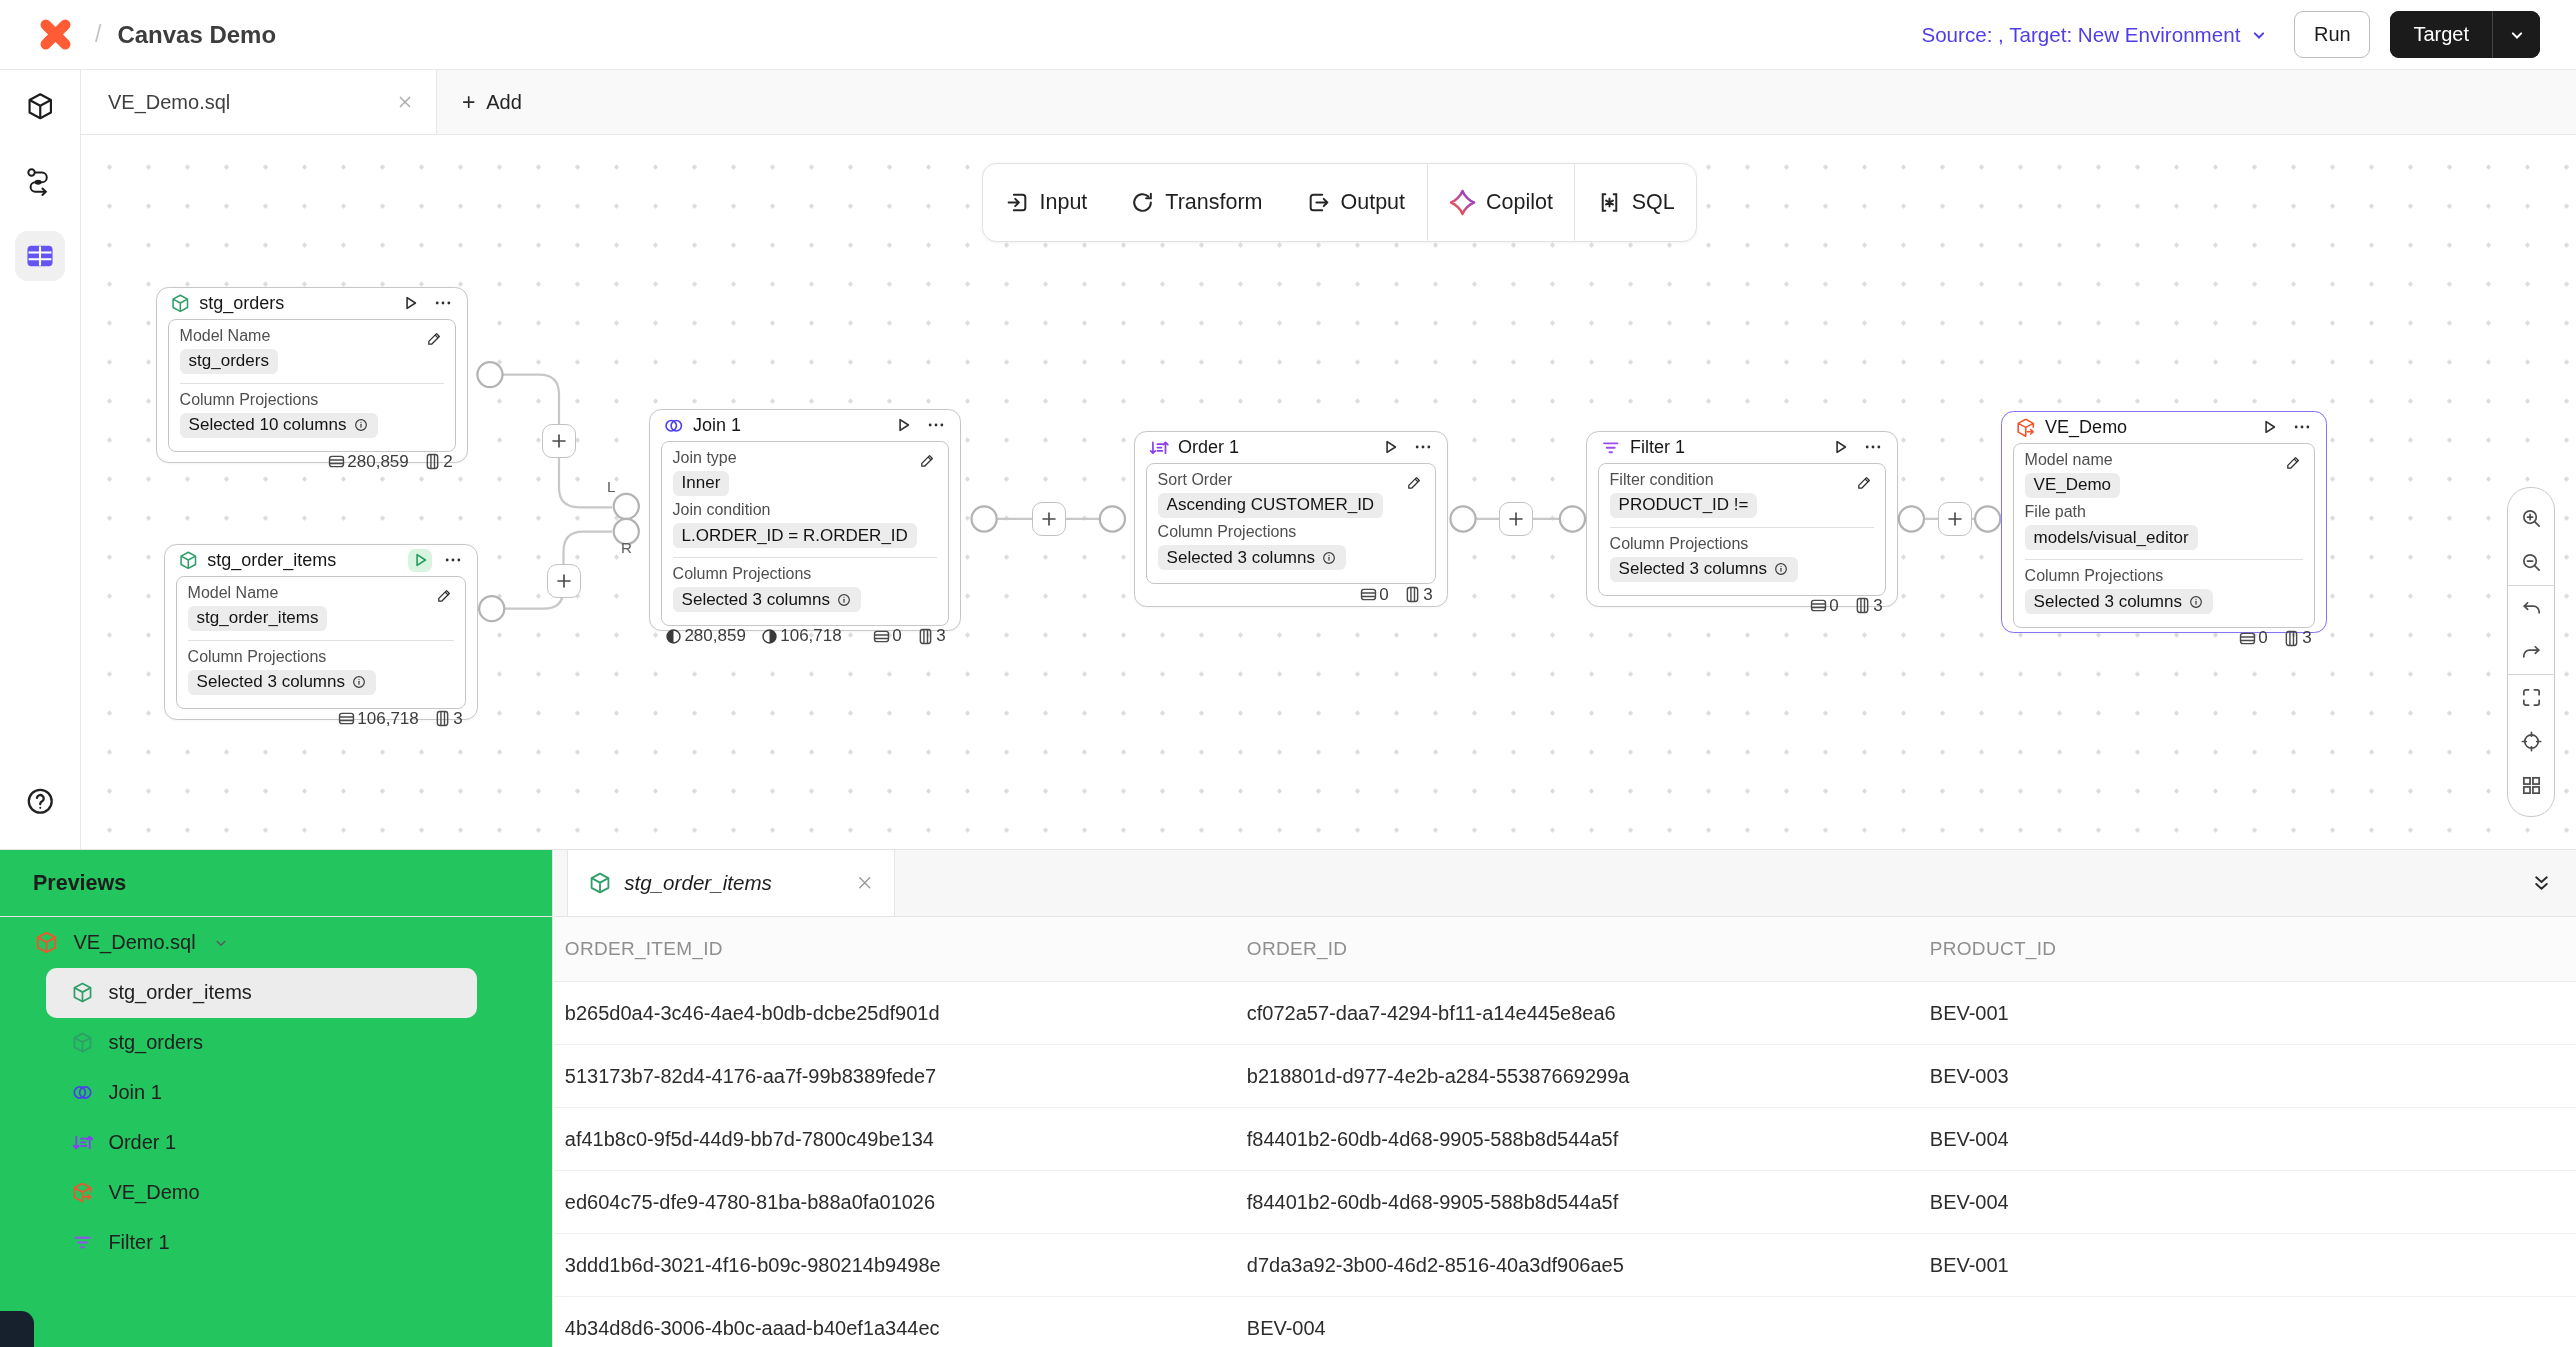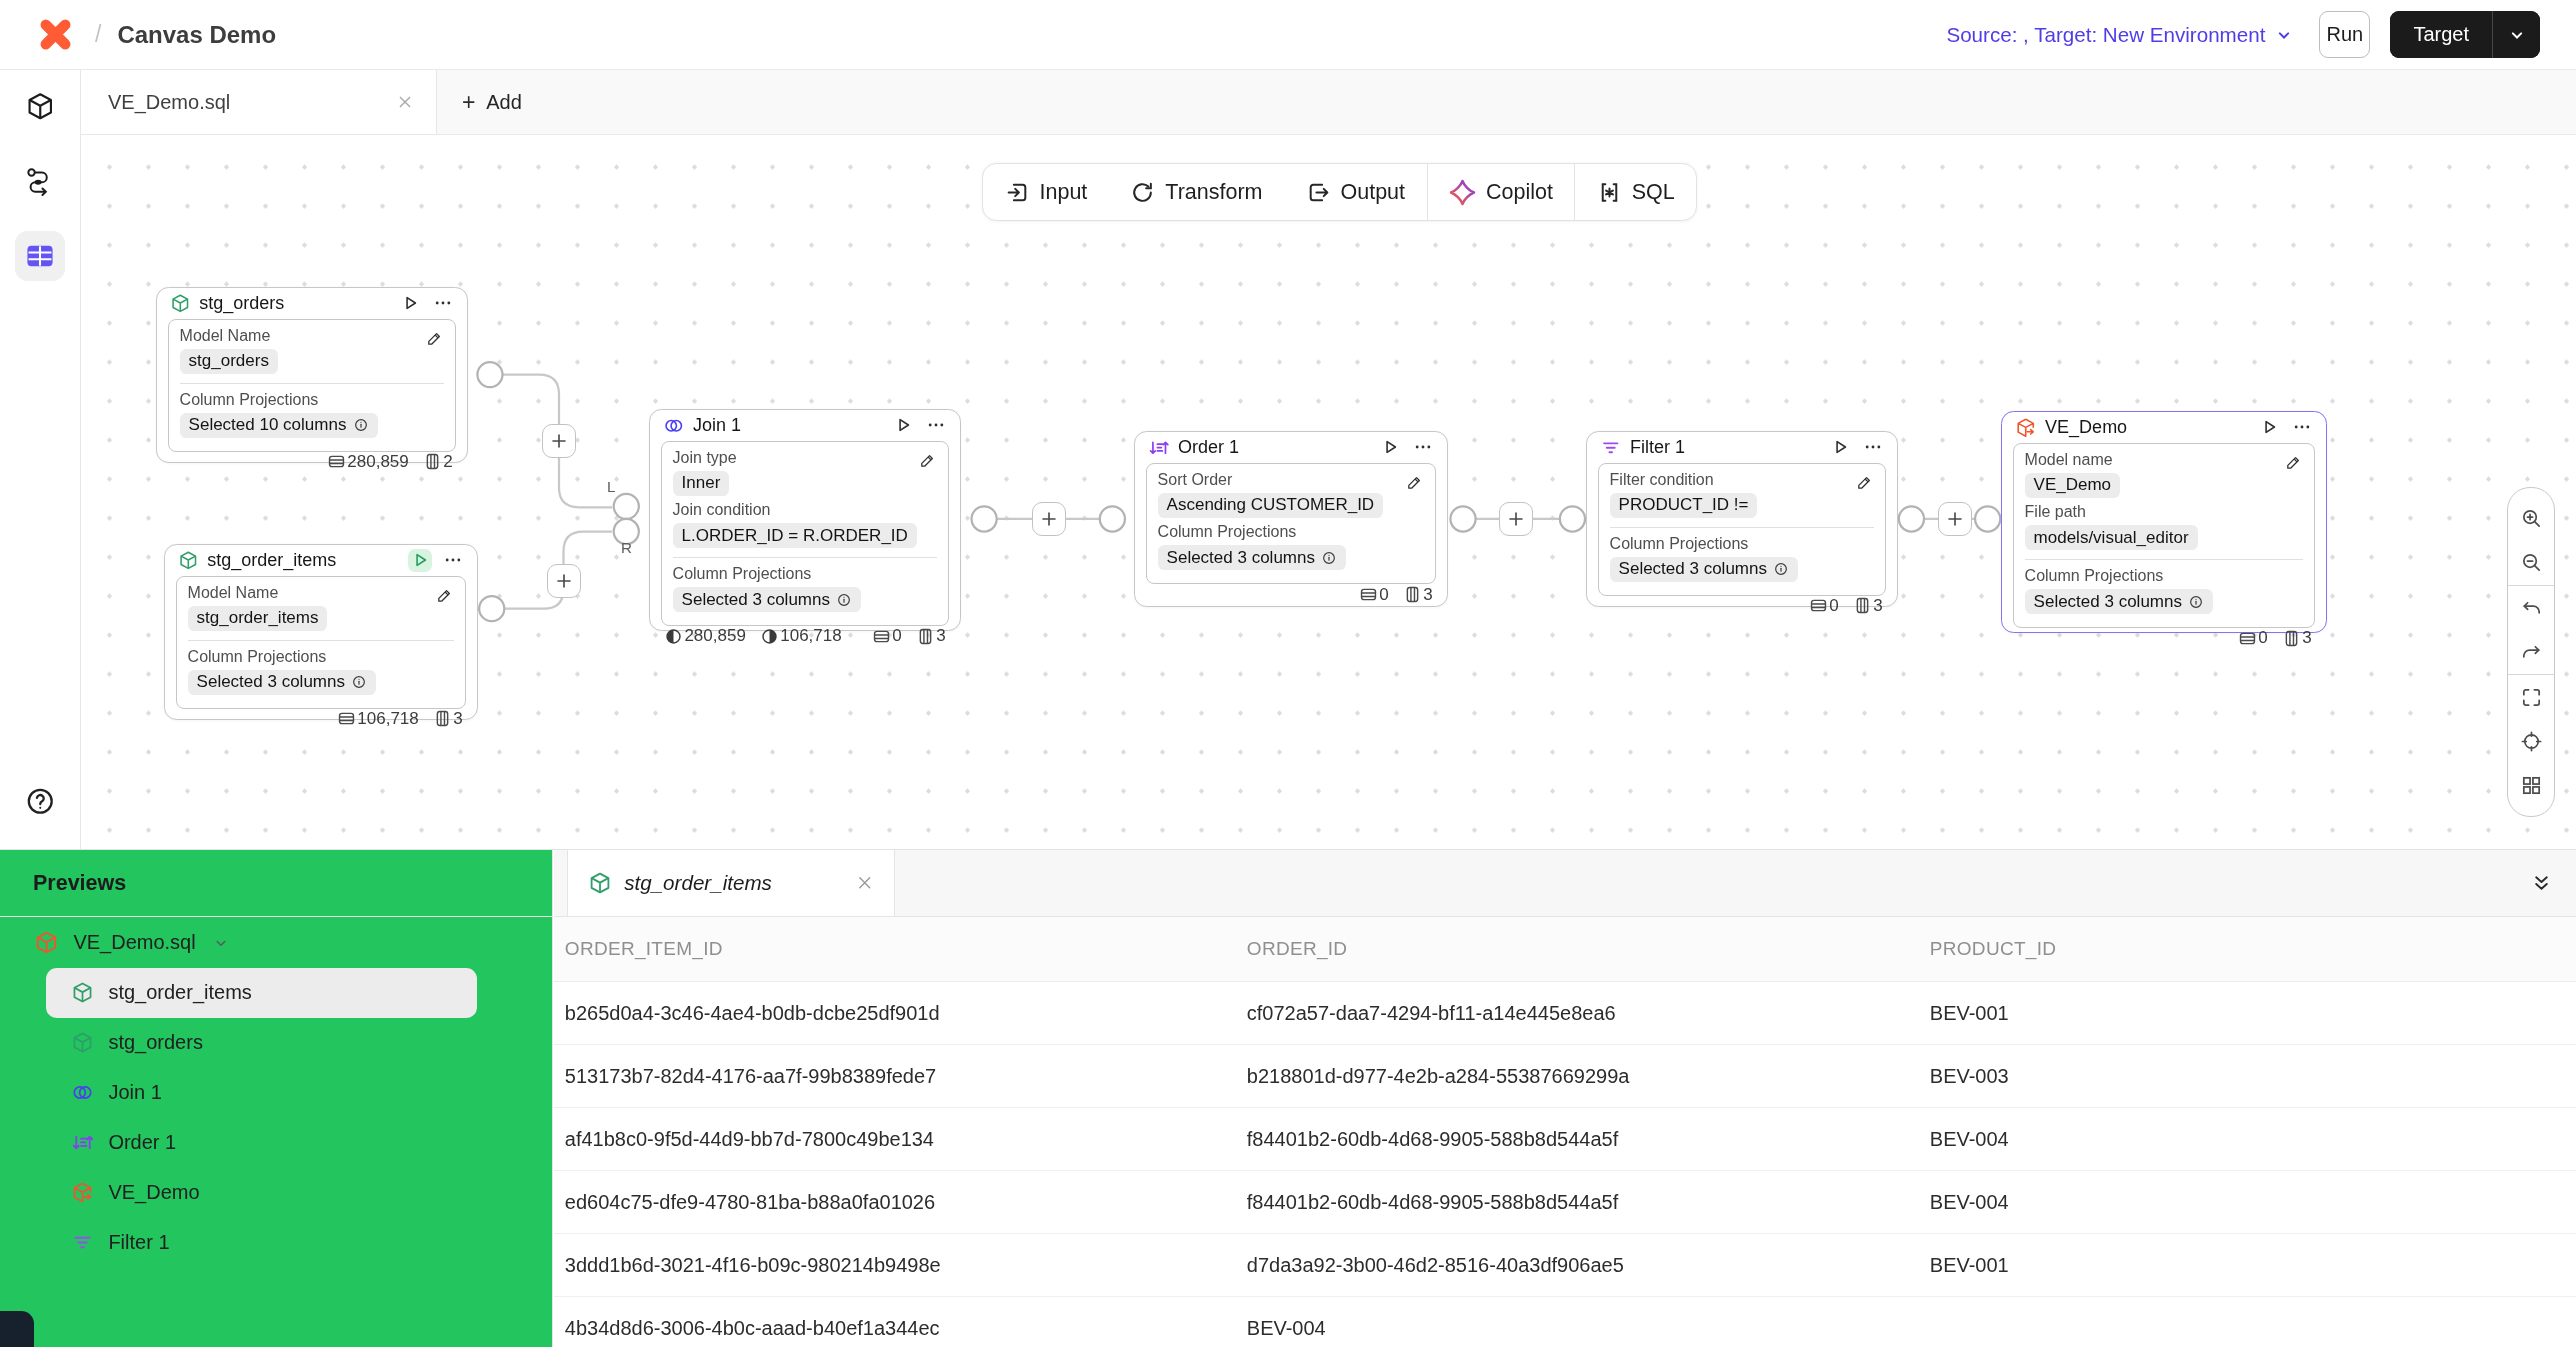--- a/index.html
+++ b/index.html
@@ -6,21 +6,21 @@
   html,body { width:2576px; height:1347px; background:#fff; font-family:"Liberation Sans",sans-serif; overflow:hidden; }
   .app { position:relative; width:2576px; height:1347px; background:#fff; color:#1a1a1a; }
 
   
   .topbar { position:absolute; left:0; top:0; width:2576px; height:70px; background:#fff;
             border-bottom:0.9px solid #e8e8e8; display:flex; align-items:center; padding:0 36px; }
   .topbar .crumb-sep { color:#c3c3c3; font-size:23px; margin:0 16px 0 20px; }
   .topbar .title { font-size:24px; font-weight:700; color:#3d3d3d; }
   .topbar .spacer { flex:1; }
   .env-select { display:flex; align-items:center; gap:9px; color:#4f3de8; font-size:20.6px; cursor:pointer; margin-right:25px; }
-  .btn-run { width:51px; height:47px; border:1.3px solid #bdbdbd; border-radius:9px; background:#fff;
+  .btn-run { width:76px; height:47px; border:1.3px solid #bdbdbd; border-radius:9px; background:#fff;
              font-size:20px; color:#1d1d1d; font-family:inherit; cursor:pointer; margin-right:20px; }
   .btn-commit-group { display:flex; height:47px; background:#1b1b1b; border-radius:9px; overflow:hidden; }
   .btn-commit { border:none; background:#1b1b1b; color:#fff; font-size:20px; font-family:inherit; padding:0 23px; cursor:pointer; }
   .btn-commit-caret { width:48px; border:none; border-left:0.9px solid #454545; background:#1b1b1b; color:#fff;
                       display:flex; align-items:center; justify-content:center; cursor:pointer; }
 
   
   .tabbar { position:absolute; left:81px; top:70px; width:2495px; height:65px; background:#f9f9f9;
             border-bottom:0.9px solid #e8e8e8; display:flex; align-items:stretch; }
   .tab { width:356px; background:#fff; border-right:0.9px solid #e7e7e7; display:flex; align-items:center;
@@ -45,21 +45,21 @@
             background-image:radial-gradient(circle,#dcdcdc 2px,transparent 2.3px);
             background-size:39px 39px; background-position:9px 12.6px; overflow:hidden; }
   .edges { position:absolute; left:0; top:0; pointer-events:none; }
   .edges path.wire { stroke:#c8c8c8; stroke-width:2.5; fill:none; }
   .edges circle.port { fill:#fff; stroke:#b3b3b3; stroke-width:2.5; pointer-events:auto; cursor:crosshair; }
   .plus-btn { position:absolute; width:34px; height:34px; border:1.8px solid #c2c2c2; border-radius:10px;
               background:#fff; color:#4a4a4a; display:flex; align-items:center; justify-content:center; cursor:pointer; }
   .port-label { position:absolute; font-size:15.2px; color:#5c5c5c; }
 
   
-  .canvas-toolbar { position:absolute; left:901px; top:28px; height:58px; background:#fff;
+  .canvas-toolbar { position:absolute; left:901px; top:28px; height:79px; background:#fff;
                     border:0.9px solid #e2e2e2; border-radius:14.4px; display:flex; align-items:stretch;
                     box-shadow:0 0.9px 3.6px rgba(0,0,0,.05); }
   .tool-btn { display:flex; align-items:center; gap:10px; border:none; background:none; font-family:inherit;
               font-size:21.5px; color:#1f1f1f; padding:0 21.5px; cursor:pointer; }
   .tool-sep { width:0.9px; background:#e4e4e4; }
 
   
   .node { position:absolute; background:#fff; border:1.3px solid #c7c7c7; border-radius:12.6px;
           display:flex; flex-direction:column; box-shadow:0 0.9px 2.7px rgba(0,0,0,.04); cursor:grab; }
   .node.selected { border:1.8px solid #8374f6; }

